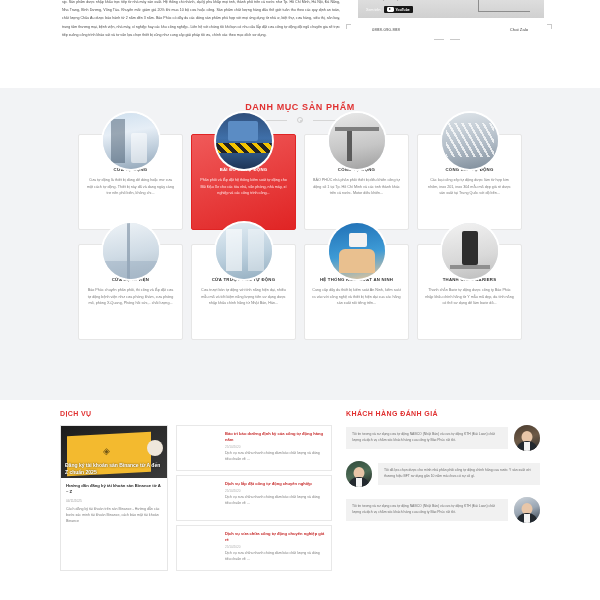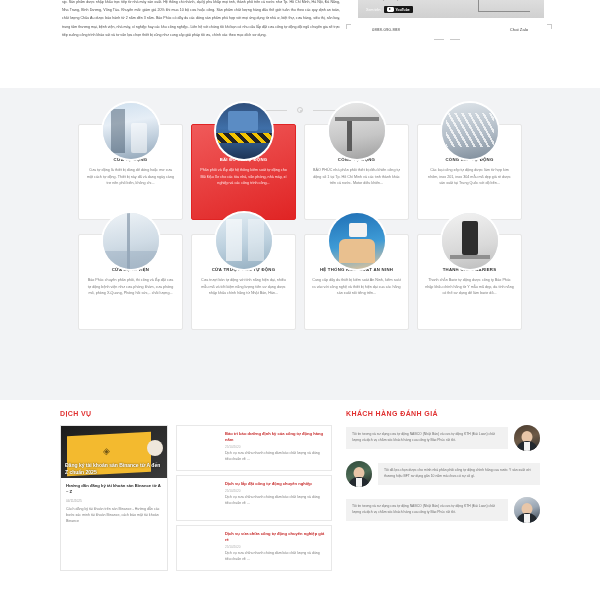--- a/index.html
+++ b/index.html
@@ -309,20 +309,21 @@
         <span class="crn tr"></span>
         <span class="crn bm1"></span>
         <span class="crn bm2"></span>
         <span class="contact-phone">0888.090.888</span>
         <span class="contact-zalo">Chat Zalo</span>
       </div>
     </div>
   </section>
 
   <section class="products-section">
+    <h2 class="sec-title">DANH MỤC SẢN PHẨM</h2>
     <div class="sec-divider">
       <span class="sec-dot"></span>
     </div>
 
     <div class="prod-grid">
       <div class="prod-card">
         <div class="prod-thumb">
             <span class="sc t1"></span>
           </div>
         <div class="prod-title">CỬA TỰ ĐỘNG</div>

